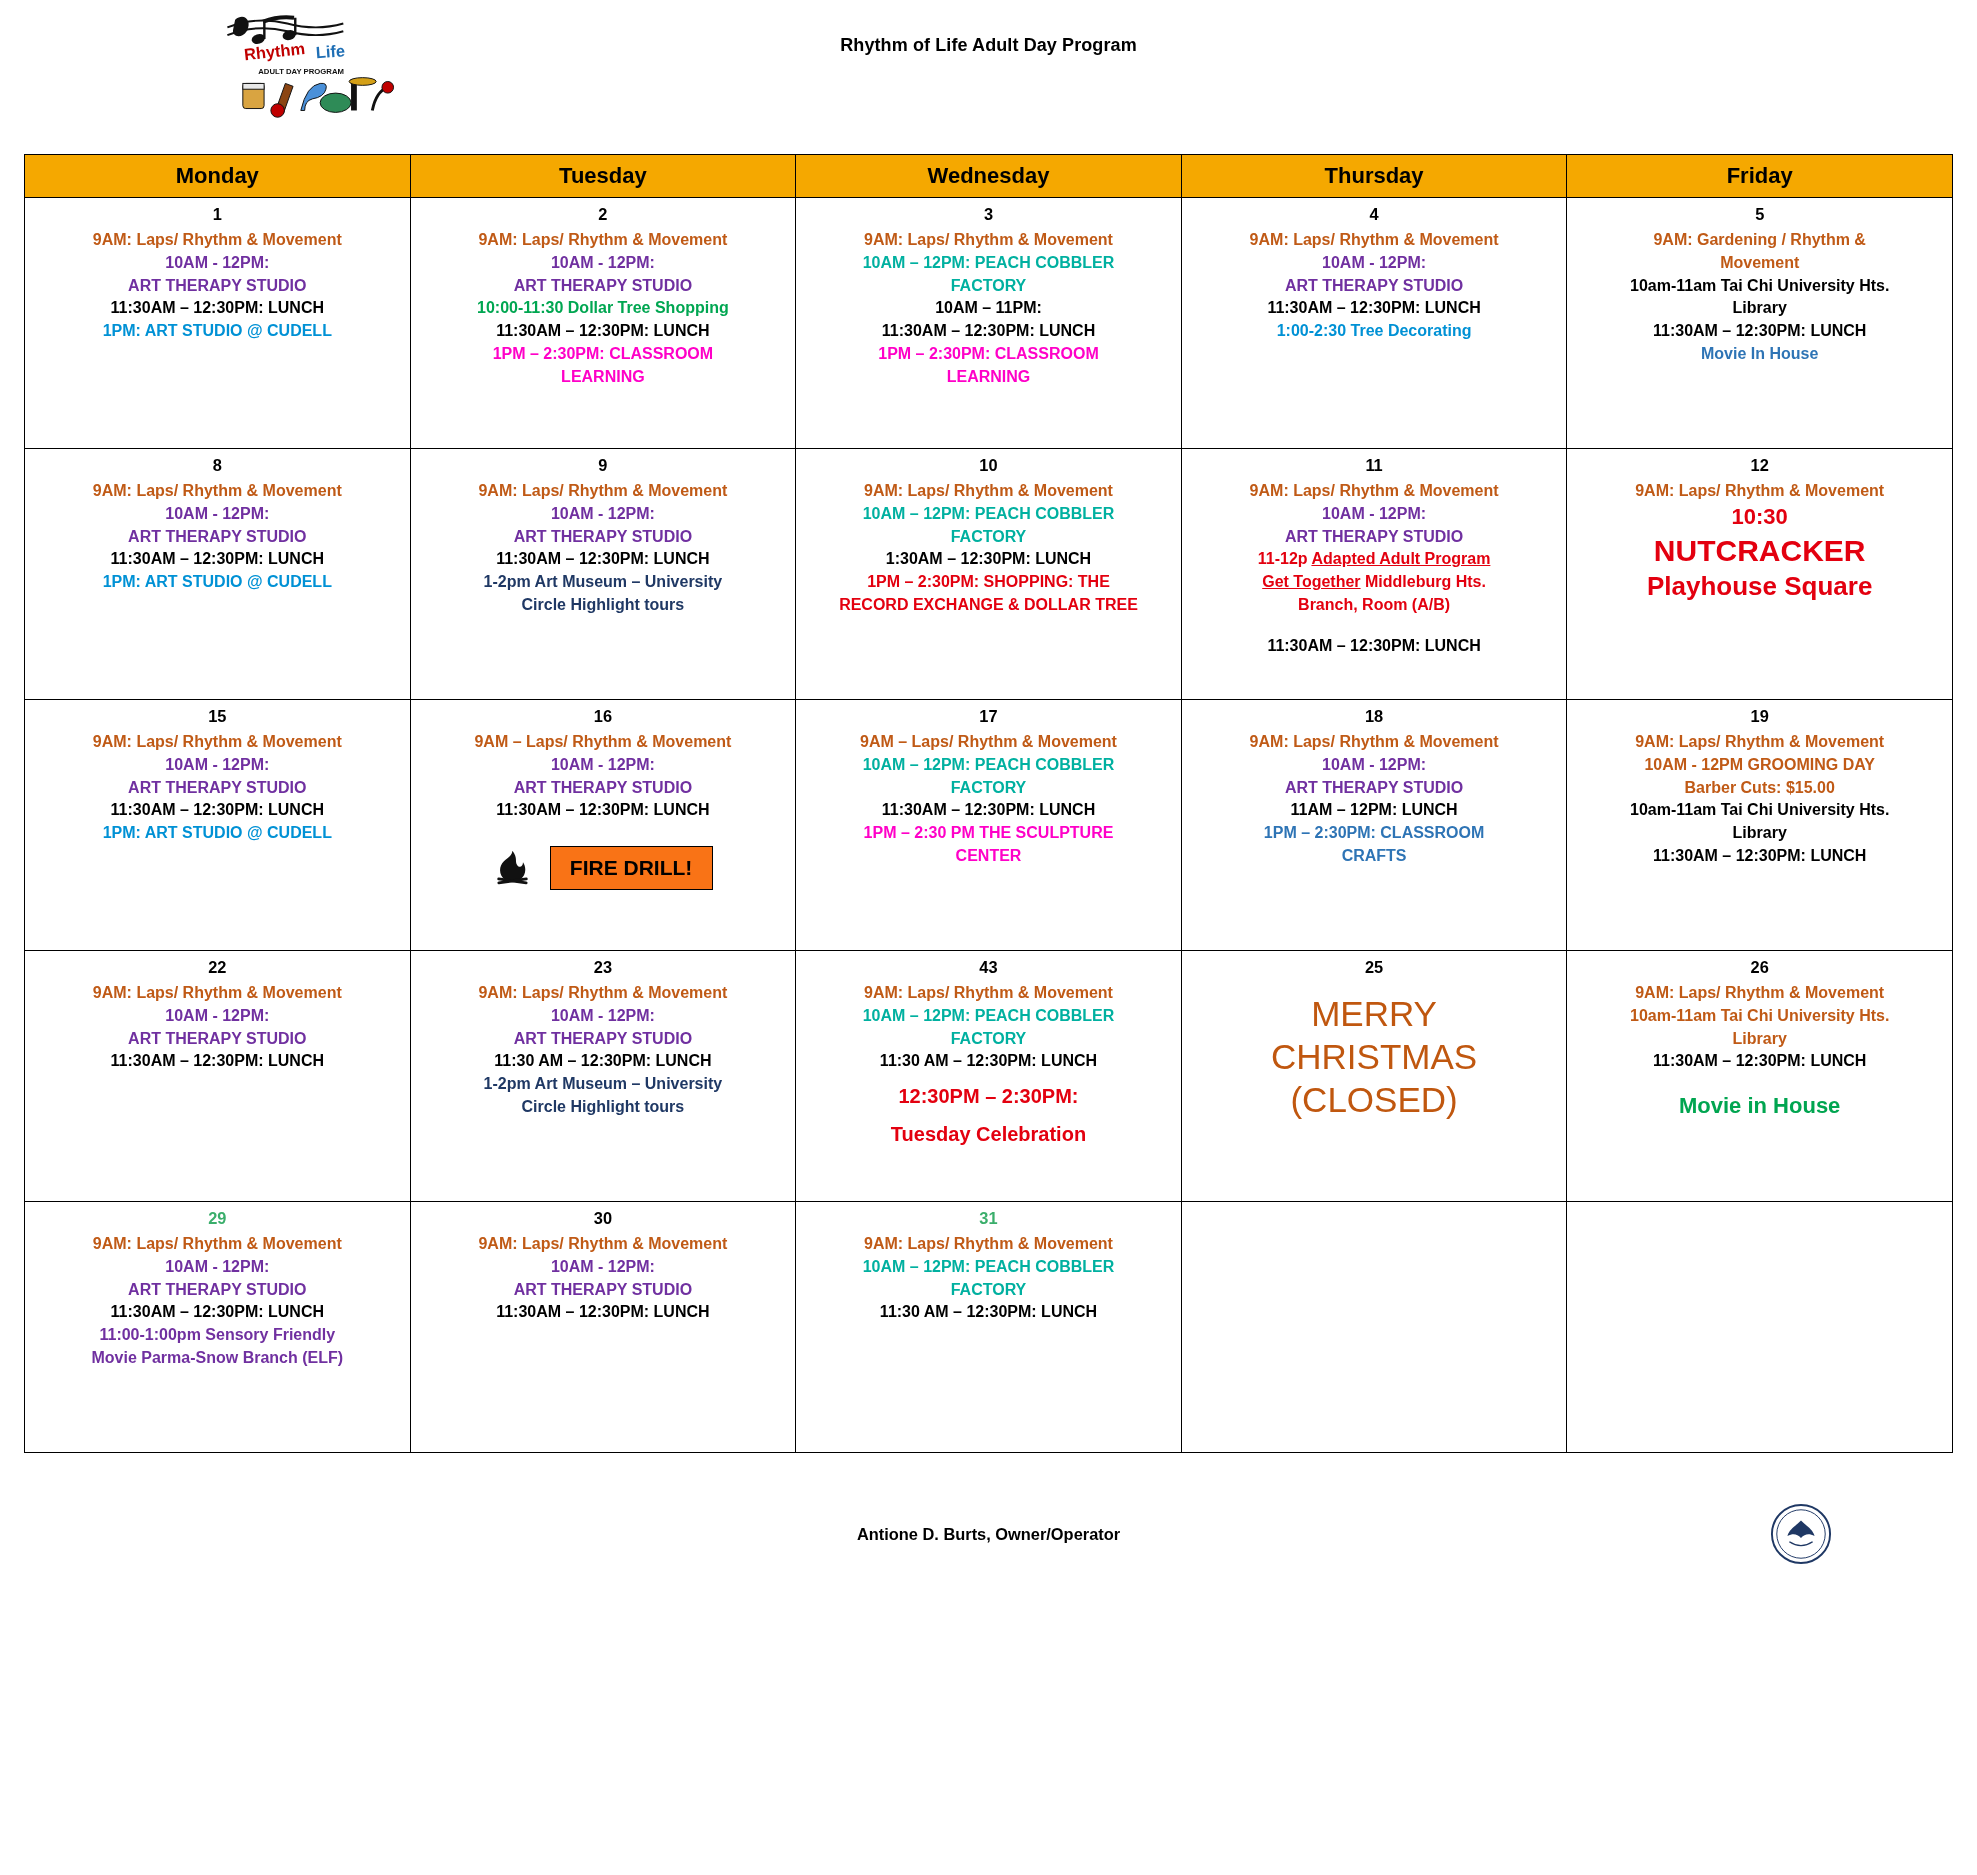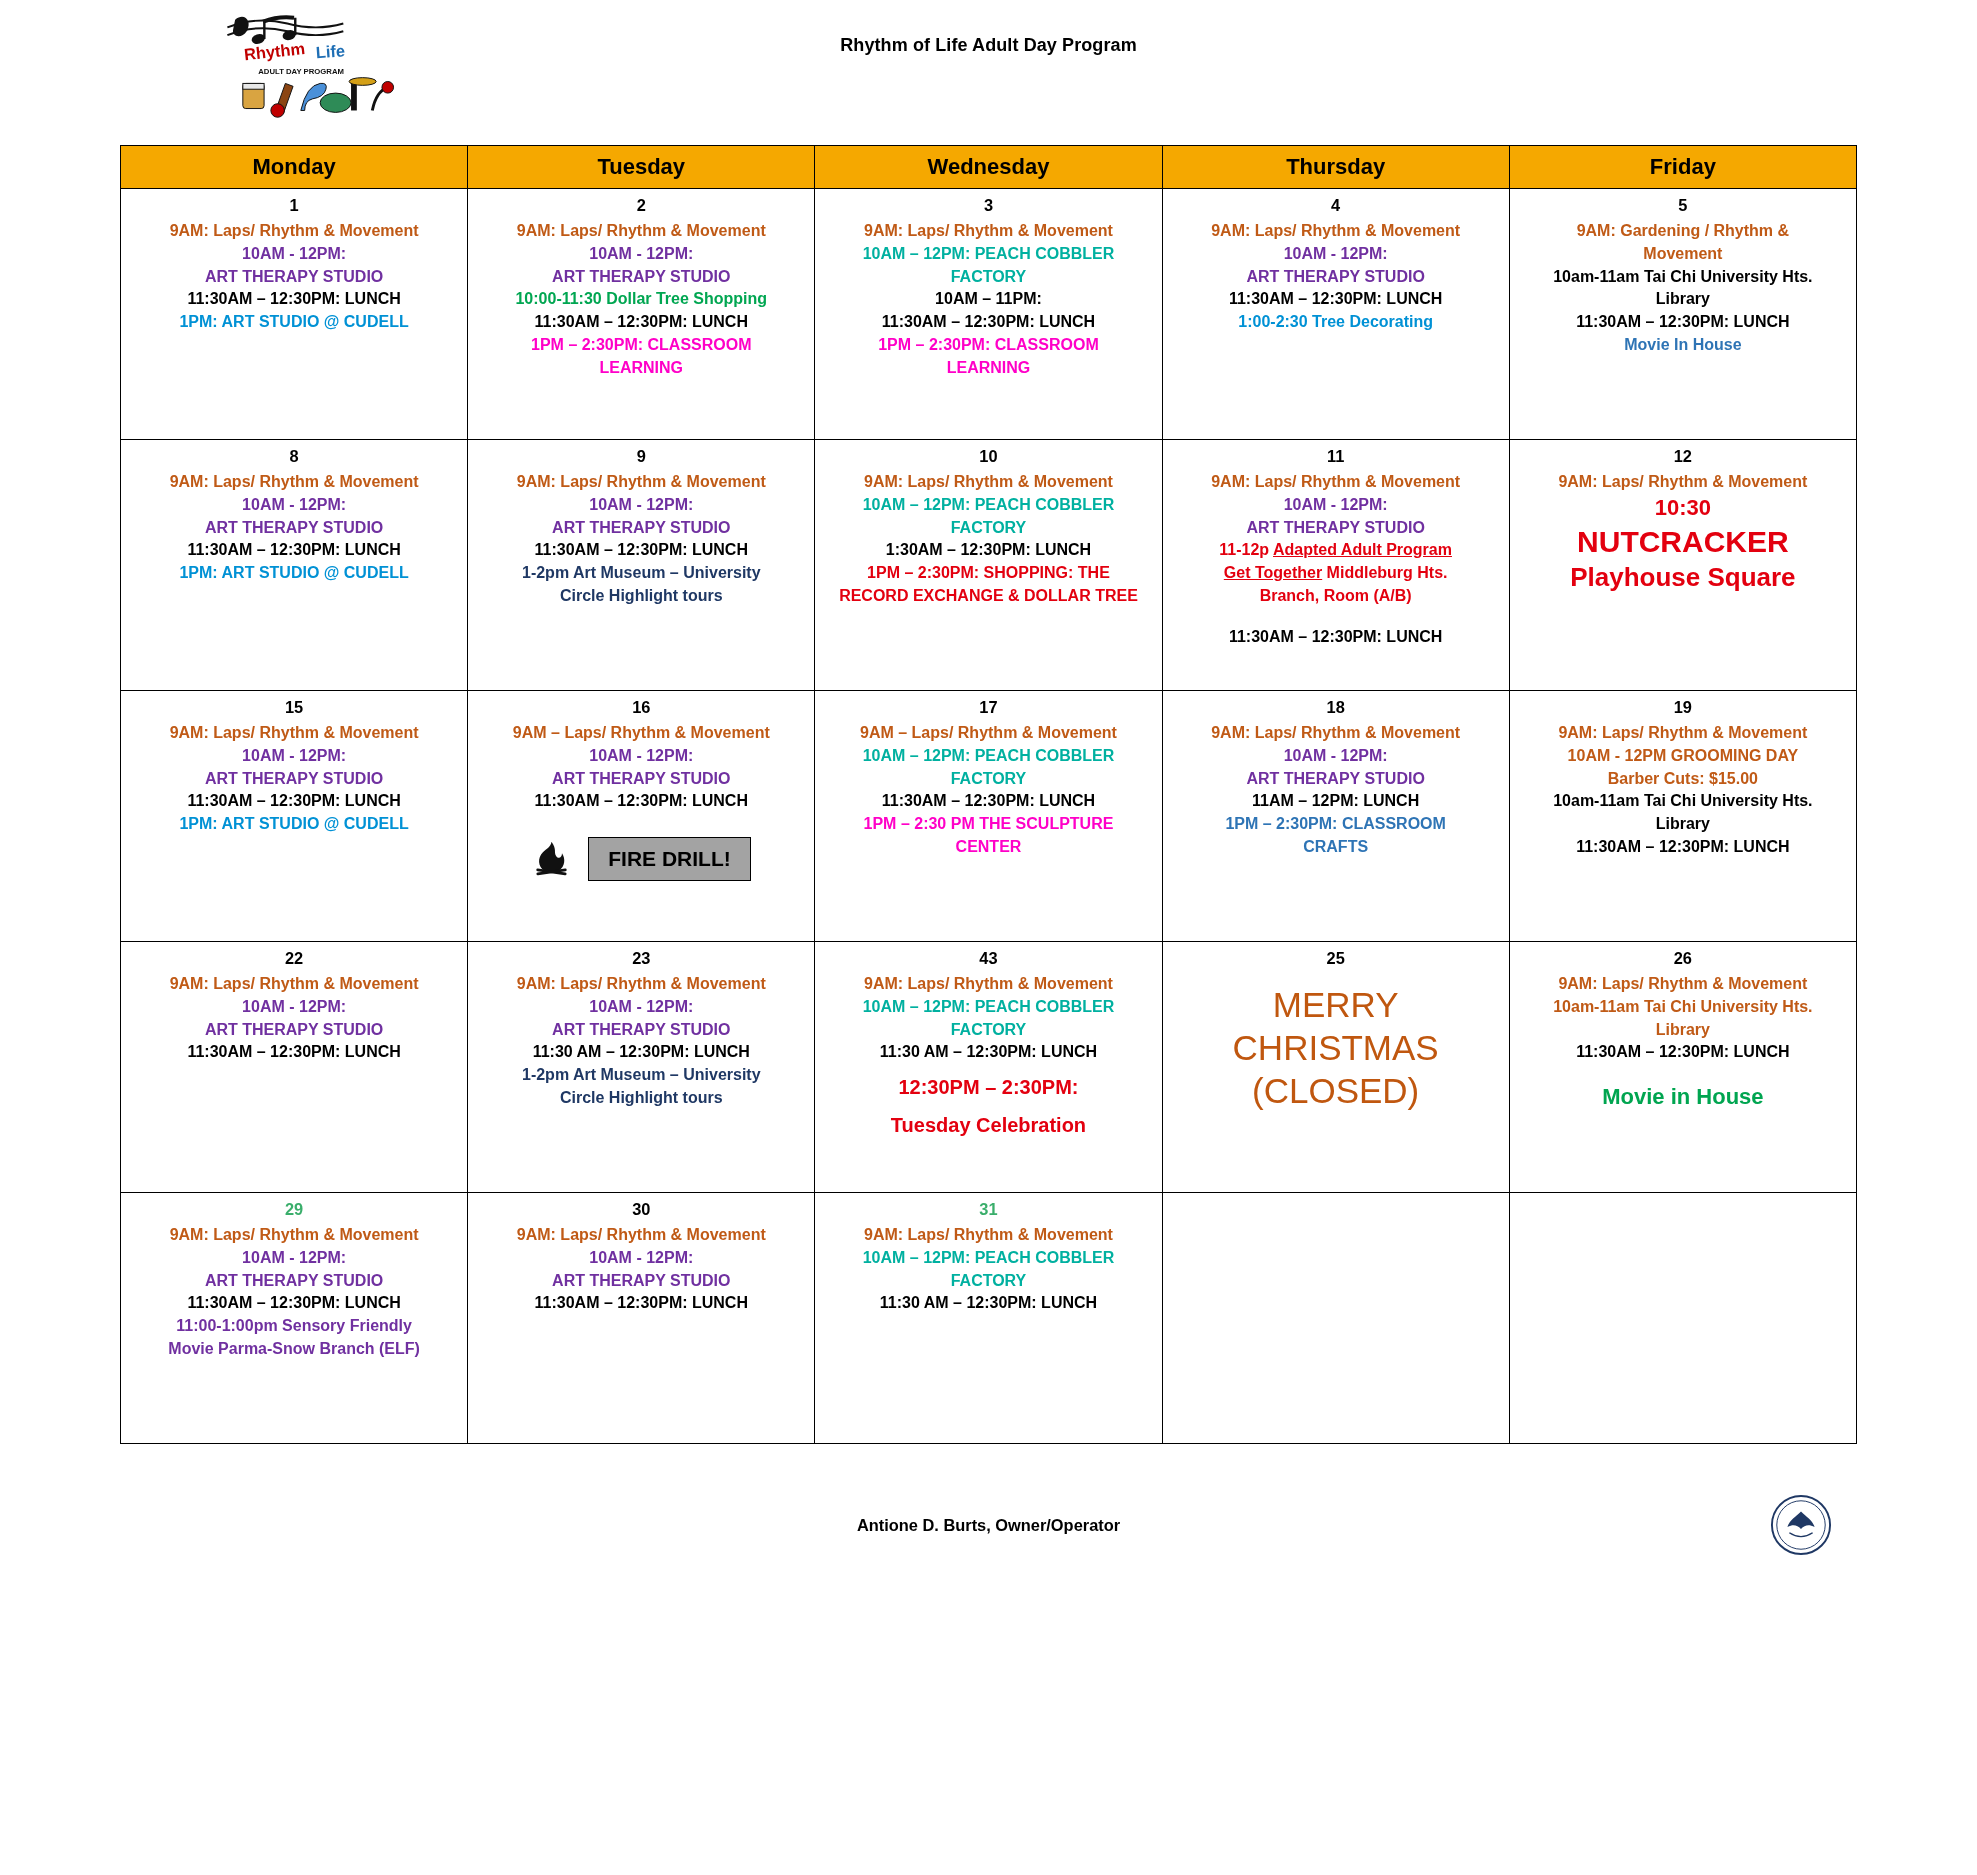--- a/index.html
+++ b/index.html
@@ -45,22 +45,22 @@
   .title-sub {
     font-size: 30px;
     font-weight: bold;
     color: #000;
     margin-top: 8.7px;
   }
   
   .calendar {
     border-collapse: collapse;
     table-layout: fixed;
-    width: 1737px;
-    margin: 10px auto 0 auto;
+    width: 1929px;
+    margin: 19px auto 0 auto;
     border: 1.9px solid #000;
   }
   .calendar th {
     background: #F5A800;
     border: 1.4px solid #000;
     font-size: 22px;
     font-weight: bold;
     color: #000;
     padding: 7.7px 0 8.7px 0;
     text-align: center;
@@ -138,21 +138,21 @@
     gap: 17.4px;
     margin-top: 25px;
   }
   .fire-icon { width: 39px; height: 42px; }
   .fire-box {
     border: 1.9px solid #000;
     padding: 8.7px 19.3px;
     font-size: 21px;
     font-weight: bold;
     color: #000;
-    background: #a3a3a3;
+    background: #f97316;
   }
   .spacer-sm { height: 17.4px; }
   
   .footer {
     text-align: center;
     margin-top: 68px;
     padding-bottom: 29px;
     position: relative;
   }
   .footer-line {

